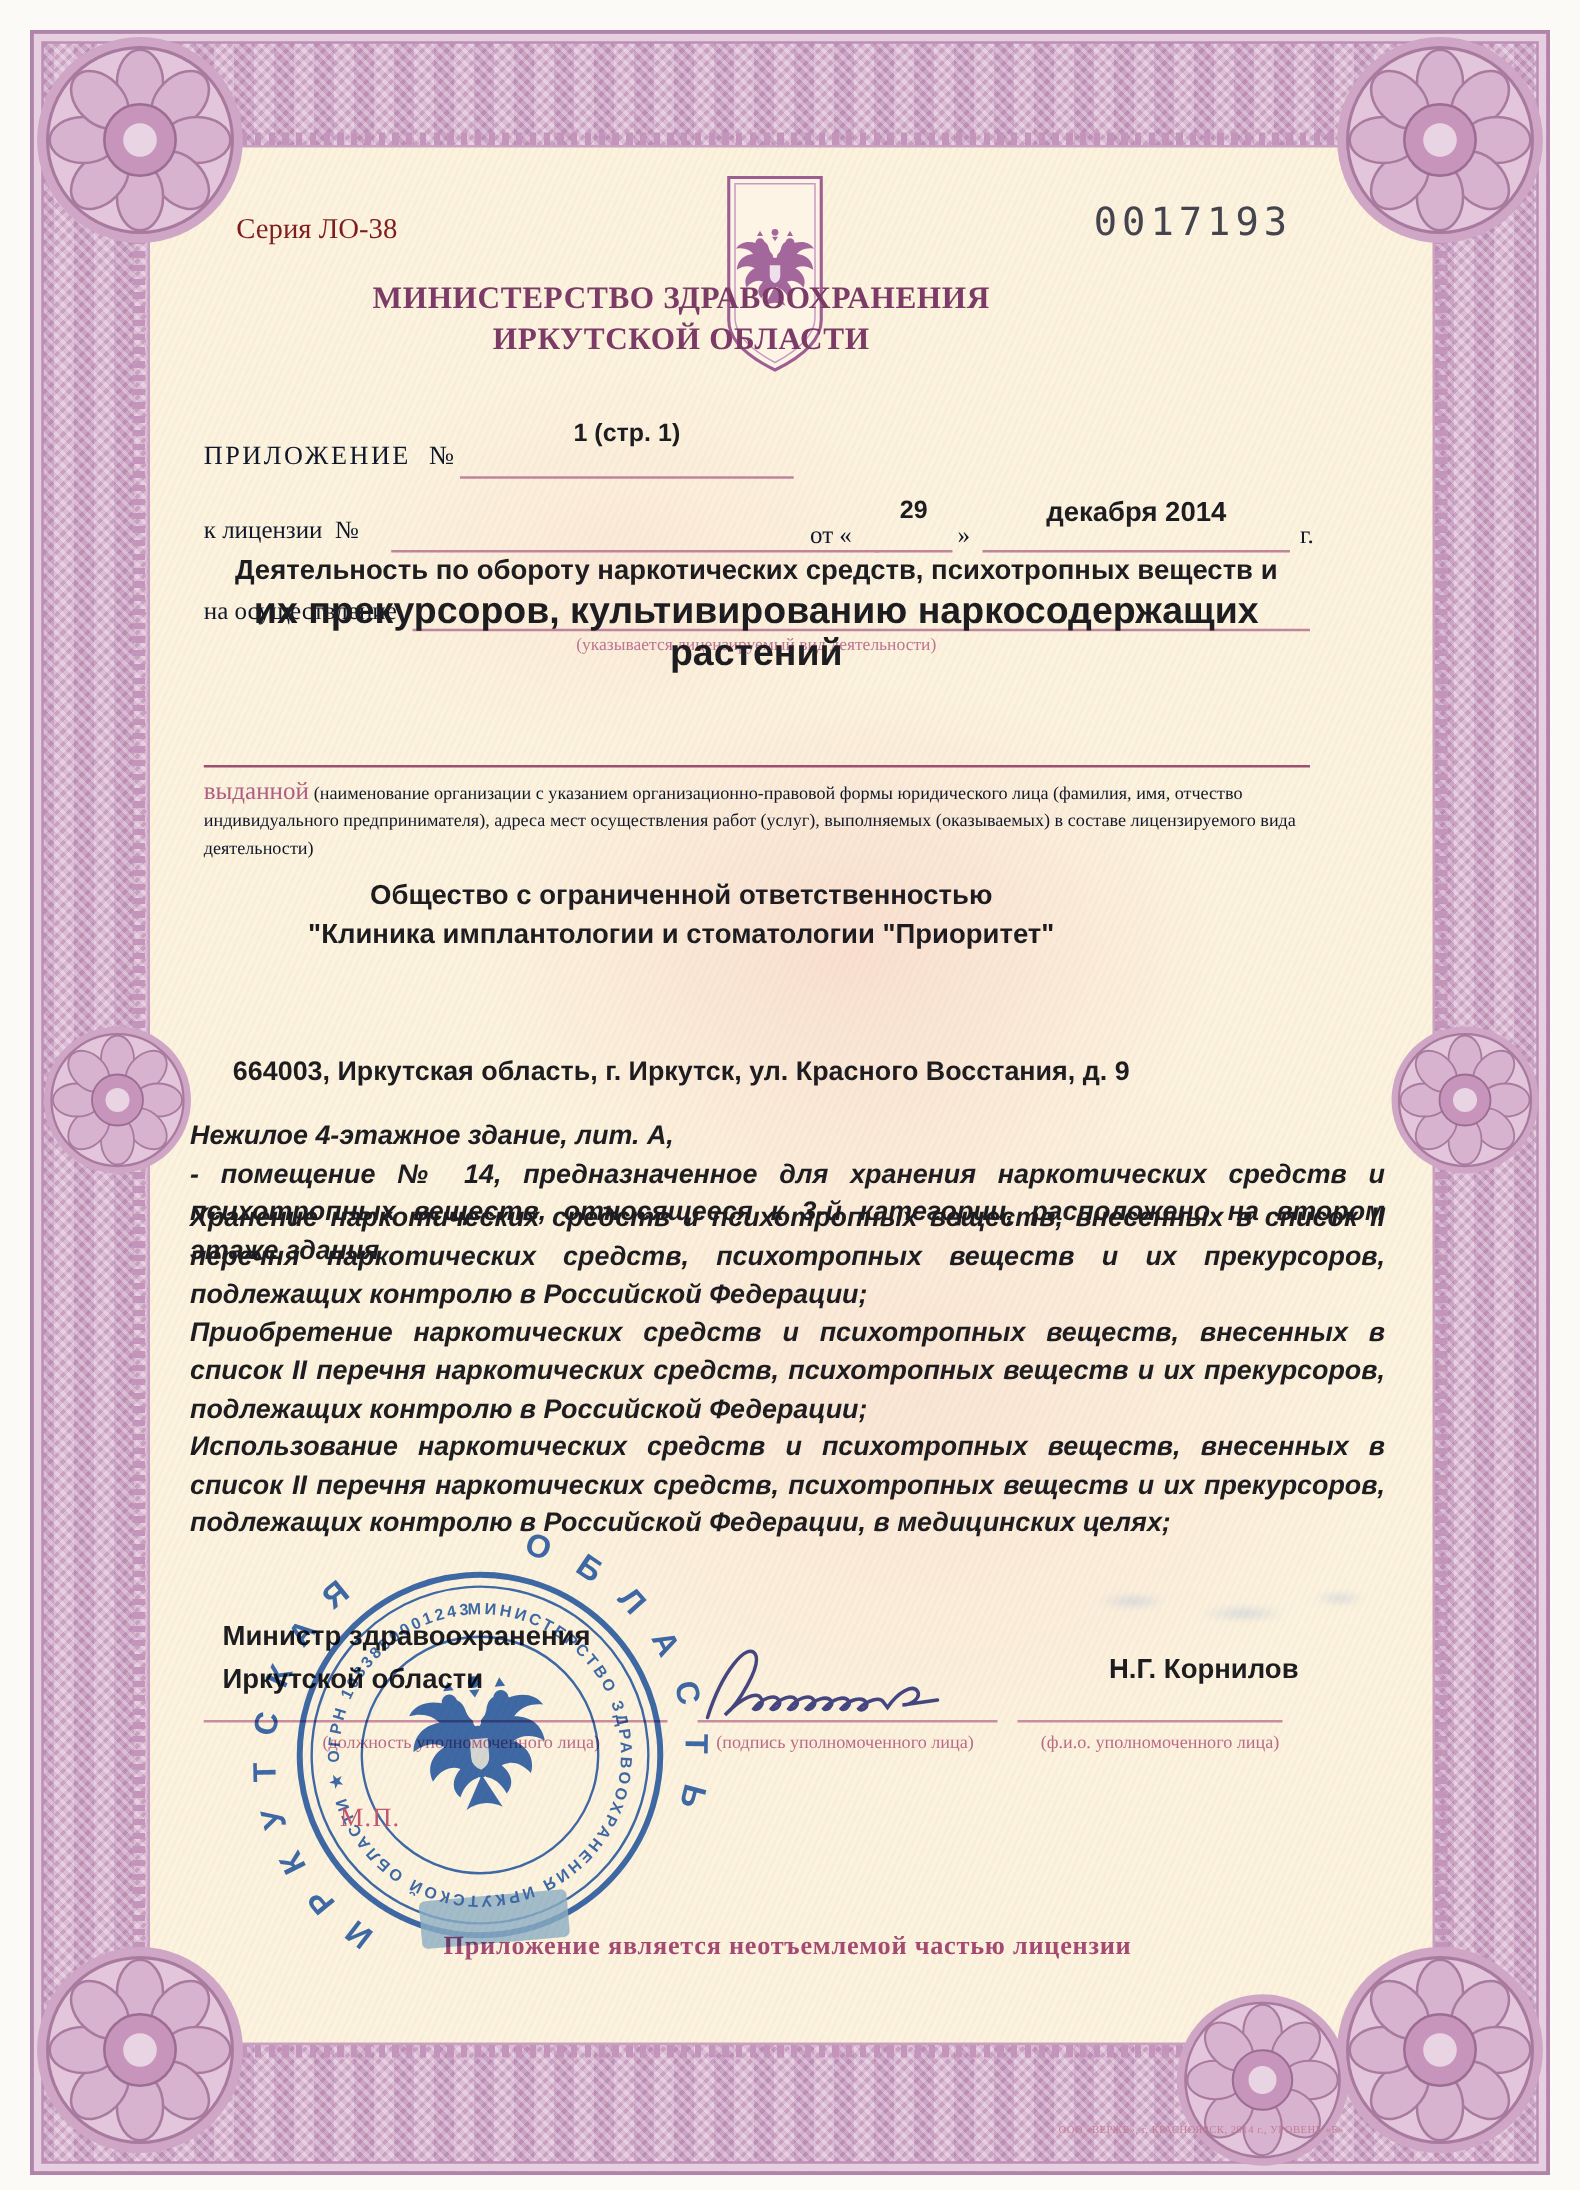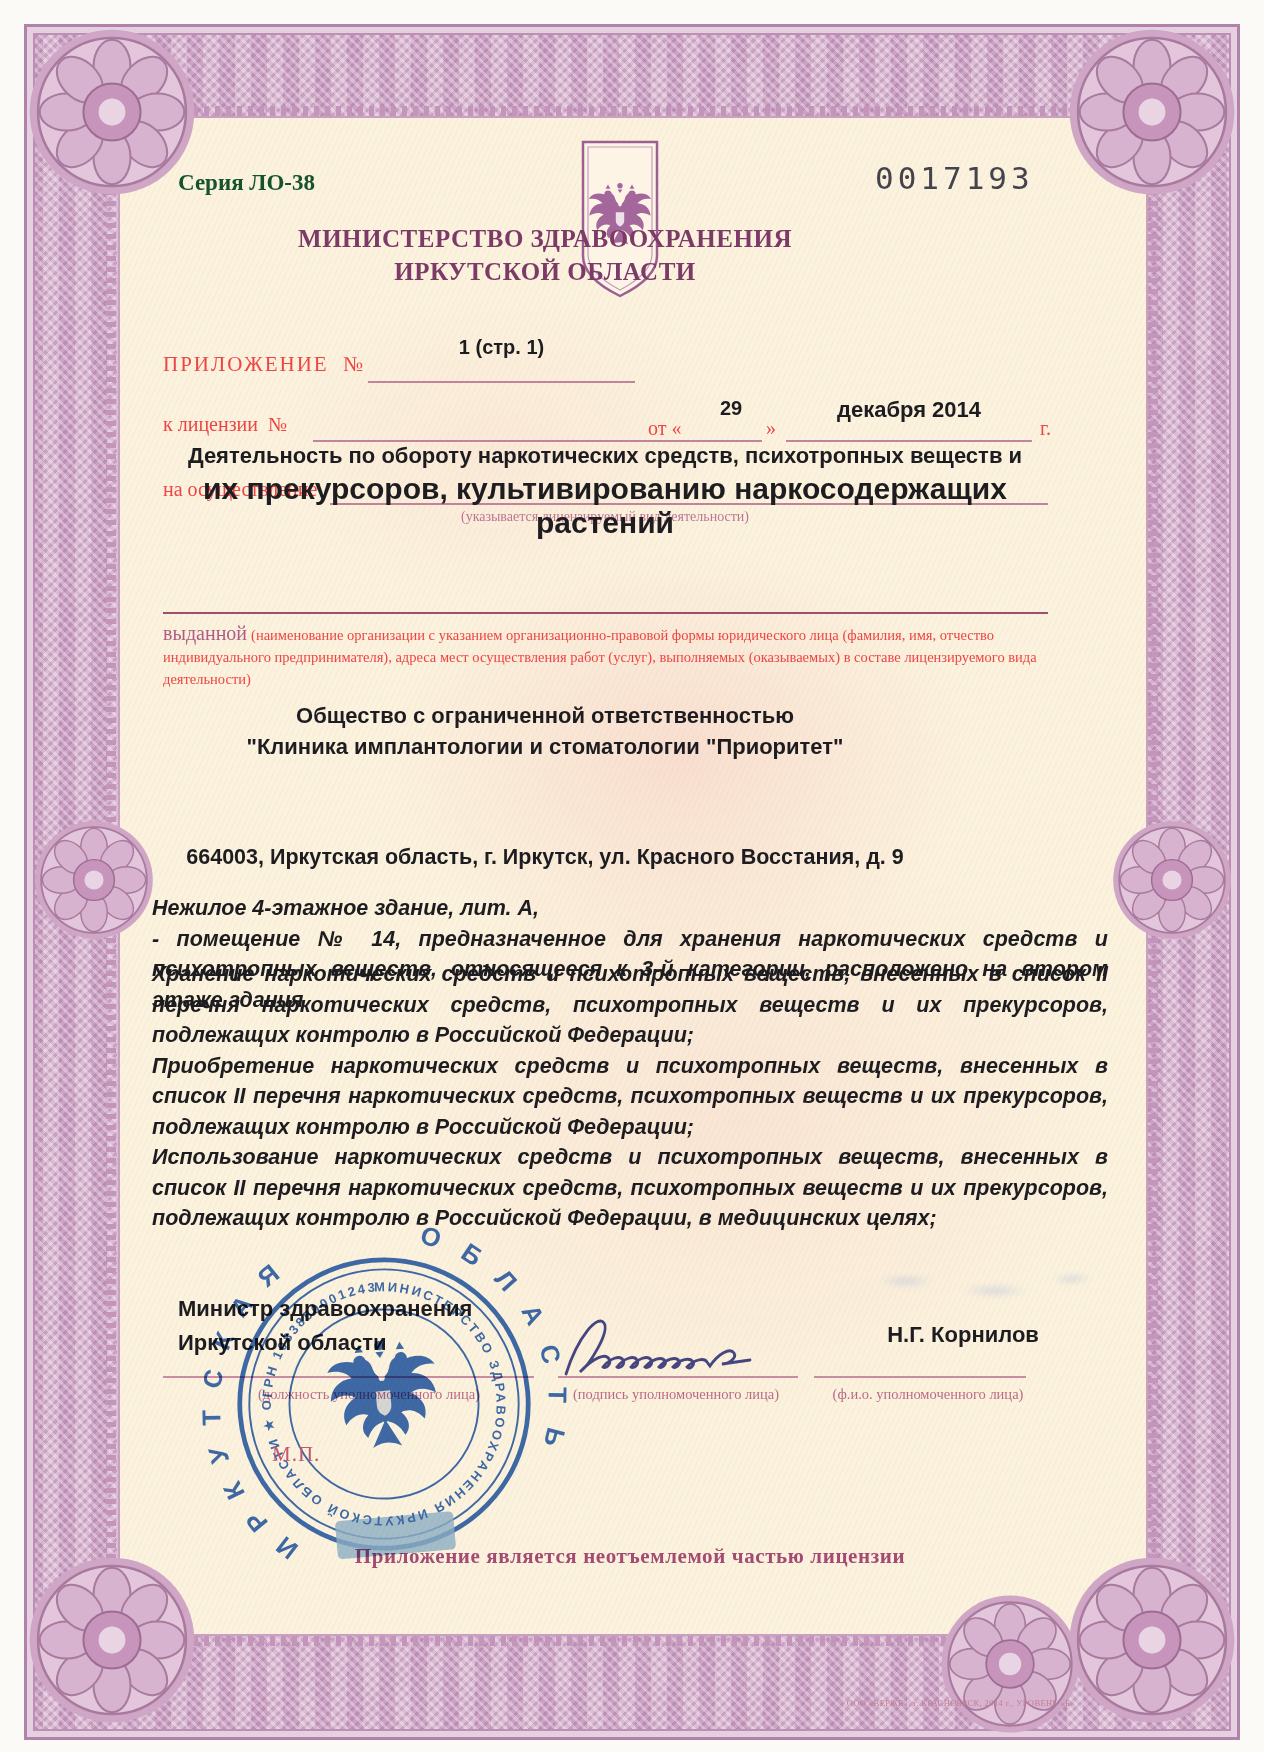--- a/index.html
+++ b/index.html
@@ -19,21 +19,21 @@
       radial-gradient(ellipse 520px 430px at 620px 1000px, rgba(242,175,175,.20), rgba(0,0,0,0) 70%),
       radial-gradient(ellipse 330px 220px at 380px 330px, rgba(246,200,188,.22), rgba(0,0,0,0) 70%),
       repeating-linear-gradient(115deg, rgba(214,140,140,.05) 0 2px, rgba(0,0,0,0) 2px 5px),
       #fbf3de;
     box-shadow:0 0 0 2px #c9a0bf;}
   .lace{position:absolute;z-index:3;}
   .lace.h{height:10px;left:116px;width:1034px;background:repeating-linear-gradient(90deg,#c495ba 0 5px,rgba(0,0,0,0) 5px 11px);}
   .lace.v{width:10px;top:116px;height:1520px;background:repeating-linear-gradient(0deg,#c495ba 0 5px,rgba(0,0,0,0) 5px 11px);}
   .rosette{position:absolute;z-index:4;}
   
-  .form{font-family:"Liberation Serif",serif;color:#ef4444;}
+  .form{font-family:"Liberation Serif",serif;color:#0f172a;}
   .filled{font-family:"Liberation Sans",sans-serif;font-weight:700;color:#1d1c20;}
   .abs{position:absolute;z-index:5;}
   .center{text-align:center;}
   .just{text-align:justify;}
   .u{position:absolute;z-index:5;border-bottom:2px solid #c0849c;height:0;}
   .rule{position:absolute;z-index:5;border-top:2px solid #9e4f6e;height:0;}
   .serial{font-family:"DejaVu Sans Mono",monospace;font-size:31px;color:#44434e;letter-spacing:4px;}
   .title{font-size:25px;font-weight:700;color:#7c3a67;letter-spacing:.5px;line-height:33px;}
   .hint{font-size:14px;color:#bb7494;}
   .cap{font-size:14.5px;color:#bb6a86;text-align:center;}
@@ -116,21 +116,21 @@
   <svg class="rosette" style="left:34px;top:820px" width="120" height="120">
       <use href="#rosette-sym"></use>
     </svg>
   <svg class="rosette" style="left:1112px;top:820px" width="120" height="120">
       <use href="#rosette-sym"></use>
     </svg>
   <svg class="rosette" style="left:940px;top:1594px" width="140" height="140">
       <use href="#rosette-sym"></use>
     </svg>
 
-  <div class="abs form" style="left:178px;top:170px;font-size:23px;font-weight:700;color:#14532d">Серия ЛО-38</div>
+  <div class="abs form" style="left:189px;top:170px;font-size:23px;font-weight:400;color:#7f1d1d">Серия ЛО-38</div>
 
   <div class="abs" style="left:578px;top:138px;width:84px;height:164px;z-index:5">
     <svg width="84" height="164" viewBox="0 0 84 164">
       <path d="M5 4 H79 V118 Q79 140 42 158 Q5 140 5 118 Z" fill="#fdf4e6" stroke="#9d5f92" stroke-width="2.5"></path>
       <path d="M10 9 H74 V116 Q74 135 42 152 Q10 135 10 116 Z" fill="none" stroke="#c79ac0" stroke-width="1.2"></path>
       <g color="#a4679c">
           <use href="#dbl-eagle" x="6" y="24" width="72" height="110"></use>
         </g>
     </svg>
   </div>

